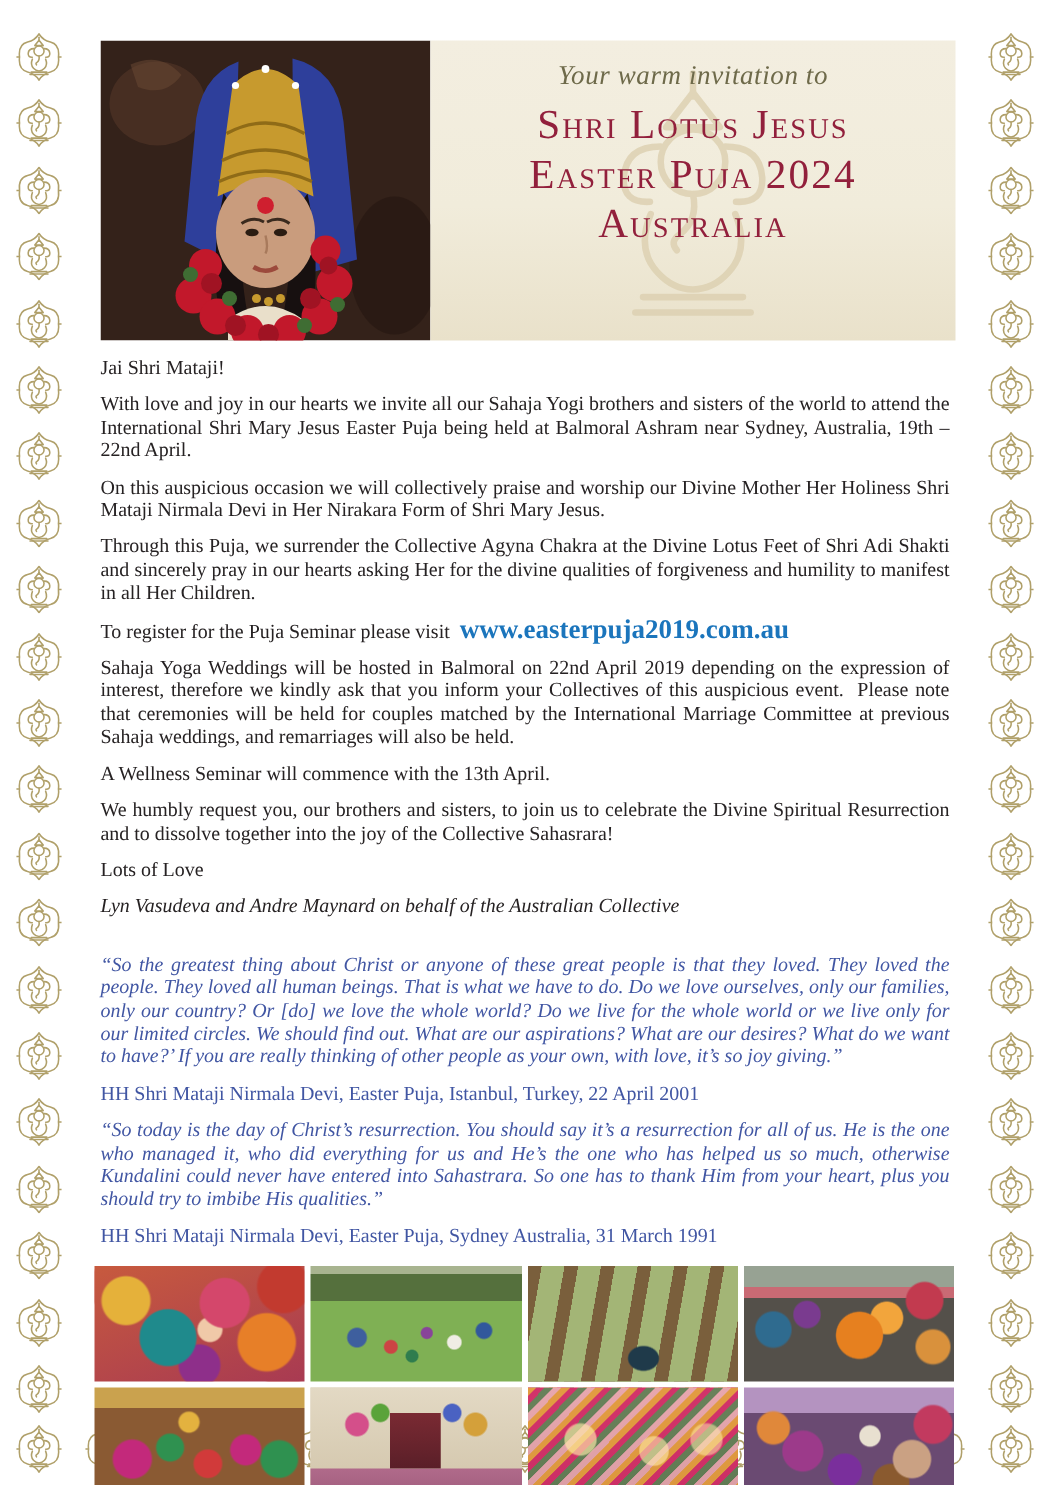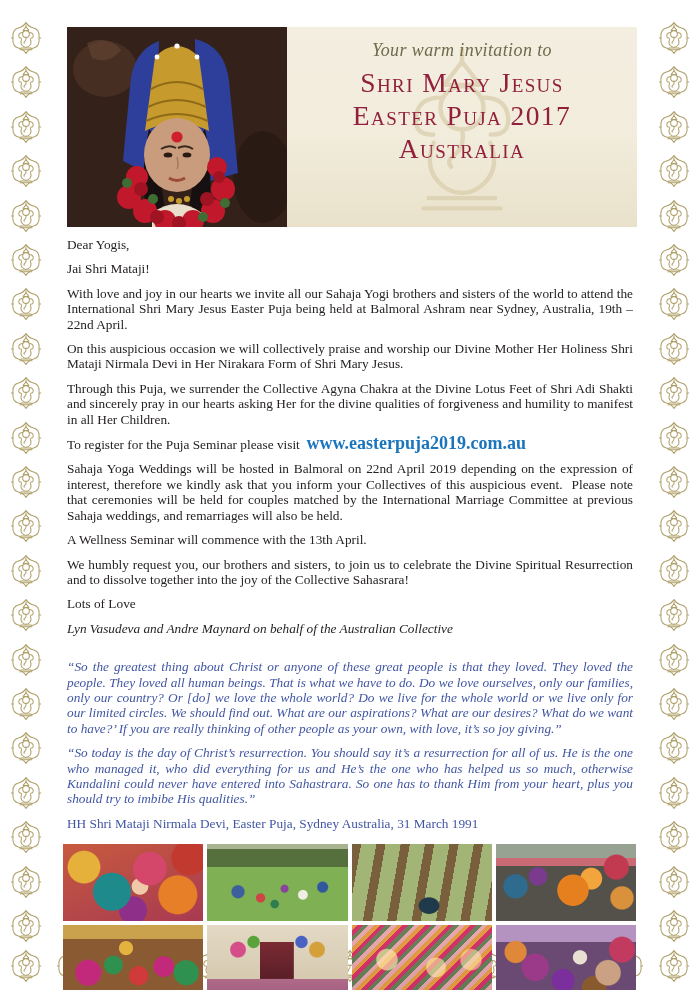--- a/index.html
+++ b/index.html
@@ -372,42 +372,42 @@
         <circle cx="112" cy="174" r="3"></circle>
         <circle cx="120" cy="172" r="3"></circle>
     </g>
   </svg>
   <div class="invite-panel">
     <svg class="watermark">
         <use href="#ganesha-figure"></use>
       </svg>
     <div class="invite-line">Your warm invitation to</div>
     <div class="title-block">
-      <div class="title-line">Shri Mary Jesus</div>
-      <div class="title-line">Easter Puja 2017</div>
+      <div class="title-line">Shri Lotus Jesus</div>
+      <div class="title-line">Easter Puja 2024</div>
       <div class="title-line">Australia</div>
     </div>
   </div>
 </div>
 
 <div class="content">
-  <p>Dear Yogis,</p>
   <p>Jai Shri Mataji!</p>
   <p class="just"><span>With love and joy in our hearts we invite all our Sahaja Yogi brothers and sisters of the world to attend the </span><span class="bold">International Shri Mary Jesus Easter Puja</span><span> being held at </span><span class="bold">Balmoral Ashram near Sydney</span><span>, Australia, </span><span class="bold">19th – 22nd April</span><span>.</span></p>
   <p class="just"><span>On this auspicious occasion we will collectively praise and worship our Divine Mother Her Holiness Shri Mataji Nirmala Devi in Her Nirakara Form of Shri Mary Jesus.</span></p>
   <p class="just"><span>Through this Puja, we surrender the Collective Agyna Chakra at the Divine Lotus Feet of Shri Adi Shakti and sincerely pray in our hearts asking Her for the divine qualities of forgiveness and humility to manifest in all Her Children.</span></p>
   <p><span>To register for the Puja Seminar please visit &nbsp;</span><span class="link">www.easterpuja2019.com.au</span></p>
   <p class="just"><span class="bold">Sahaja Yoga Weddings</span><span> will be hosted in Balmoral on </span><span class="bold">22nd April 2019</span><span> depending on the expression of interest, therefore we kindly ask that you inform your Collectives of this auspicious event. &nbsp;Please note that ceremonies will be held for couples matched by the International Marriage Committee at previous Sahaja weddings, and remarriages will also be held.</span></p>
   <p><span>A </span><span class="bold">Wellness Seminar</span><span> will commence with the </span><span class="bold">13th April.</span></p>
   <p class="just"><span>We humbly request you, our brothers and sisters, to join us to celebrate the Divine Spiritual Resurrection and to dissolve together into the joy of the Collective Sahasrara!</span></p>
   <p>Lots of Love</p>
   <p class="signature">Lyn Vasudeva and Andre Maynard on behalf of the Australian Collective</p>
 
   <div class="quote-wrap">
     <p class="quote">“So the greatest thing about Christ or anyone of these great people is that they loved. They loved the people. They loved all human beings. That is what we have to do. Do we love ourselves, only our families, only our country? Or [do] we love the whole world? Do we live for the whole world or we live only for our limited circles. We should find out. What are our aspirations? What are our desires? What do we want to have?’ If you are really thinking of other people as your own, with love, it’s so joy giving.”</p>
+    <p class="quote-attr">HH Shri Mataji Nirmala Devi, Easter Puja, Istanbul, Turkey, 22 April 2001</p>
   </div>
   <div>
     <p class="quote">“So today is the day of Christ’s resurrection. You should say it’s a resurrection for all of us. He is the one who managed it, who did everything for us and He’s the one who has helped us so much, otherwise Kundalini could never have entered into Sahastrara. So one has to thank Him from your heart, plus you should try to imbibe His qualities.”</p>
     <p class="quote-attr">HH Shri Mataji Nirmala Devi, Easter Puja, Sydney Australia, 31 March 1991</p>
   </div>
 
   <div class="gallery">
     <div class="tile t1" title="Crowd in colorful saris gathered indoors"></div>
     <div class="tile t2" title="Yogis meditating on the lawn at Balmoral Ashram"></div>
     <div class="tile t3" title="Terraced garden steps with native grasses"></div>

